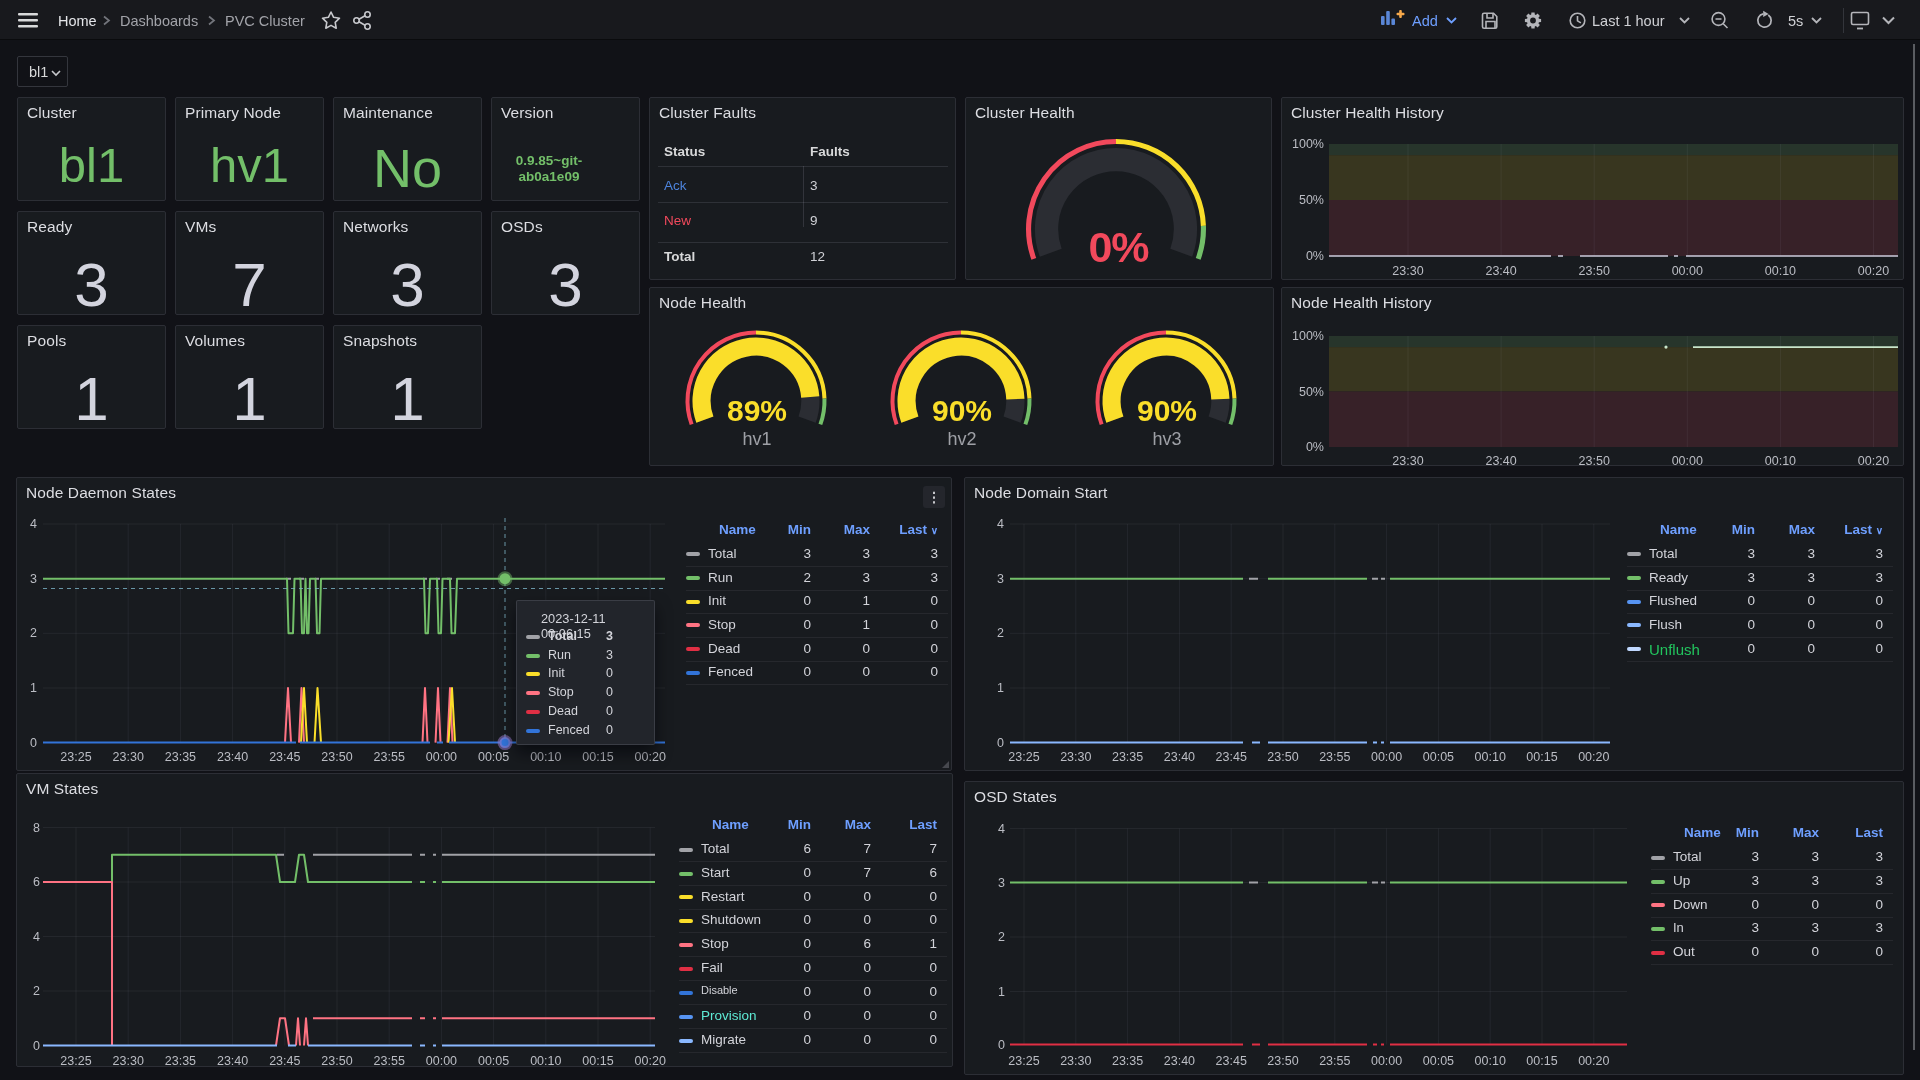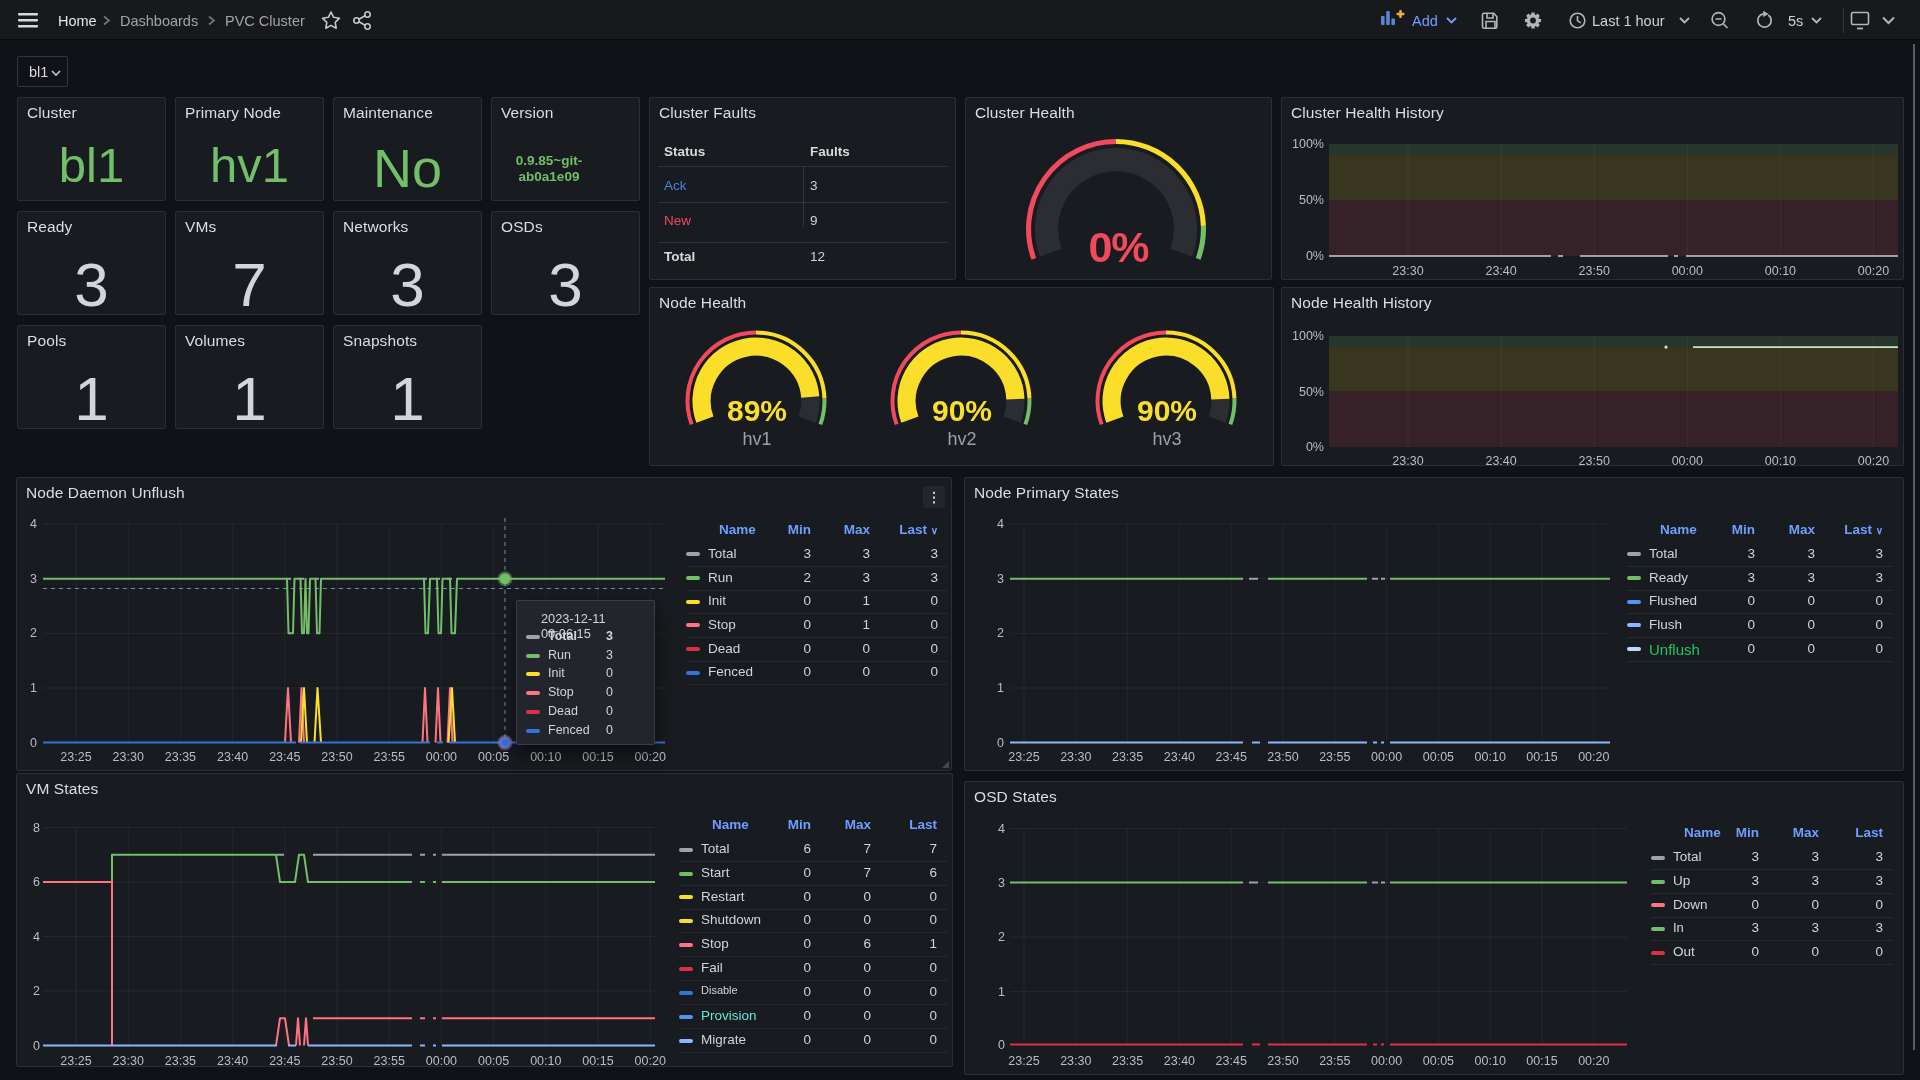--- a/index.html
+++ b/index.html
@@ -152,21 +152,21 @@
     <div style="position:absolute;left:47px;top:141px;width:120px;text-align:center;color:#9ea0a6;font-size:18px">hv1</div>
     <div style="position:absolute;left:252px;top:106px;width:120px;text-align:center;color:#fade2a;font-size:30px;font-weight:bold">90%</div>
     <div style="position:absolute;left:252px;top:141px;width:120px;text-align:center;color:#9ea0a6;font-size:18px">hv2</div>
     <div style="position:absolute;left:457px;top:106px;width:120px;text-align:center;color:#fade2a;font-size:30px;font-weight:bold">90%</div>
     <div style="position:absolute;left:457px;top:141px;width:120px;text-align:center;color:#9ea0a6;font-size:18px">hv3</div>
   </div>
 <div class="panel" style="left:1281px;top:287px;width:623px;height:179px">
     <div class="ptitle ">Node Health History</div>
   </div>
 <div class="panel" style="left:16px;top:477px;width:936px;height:294px">
-    <div class="ptitle ">Node Daemon Unflush</div>
+    <div class="ptitle ">Node Daemon States</div>
     <div style="position:absolute;left:702px;top:43.5px;font-size:13.5px;color:#6e9fff;font-weight:bold">Name</div>
     <div style="position:absolute;left:674px;top:43.5px;width:120px;text-align:right;font-size:13.5px;color:#6e9fff;font-weight:bold">Min</div>
     <div style="position:absolute;left:733px;top:43.5px;width:120px;text-align:right;font-size:13.5px;color:#6e9fff;font-weight:bold">Max</div>
     <div style="position:absolute;left:801px;top:43.5px;width:120px;text-align:right;font-size:13.5px;color:#6e9fff;font-weight:bold">Last <span style="font-size:10px">∨</span></div>
     <div style="position:absolute;left:669px;top:74px;width:14px;height:4px;border-radius:2px;background:#a1a2a7"></div>
     <div style="position:absolute;left:691px;top:67.5px;font-size:13.5px;color:#d3d4da;font-weight:normal">Total</div>
     <div style="position:absolute;left:674px;top:67.5px;width:120px;text-align:right;font-size:13.5px;color:#d3d4da;font-weight:normal">3</div>
     <div style="position:absolute;left:733px;top:67.5px;width:120px;text-align:right;font-size:13.5px;color:#d3d4da;font-weight:normal">3</div>
     <div style="position:absolute;left:801px;top:67.5px;width:120px;text-align:right;font-size:13.5px;color:#d3d4da;font-weight:normal">3</div>
     <div style="position:absolute;left:669px;top:87.5px;width:262px;height:1px;background:rgba(204,204,220,0.08)"></div>
@@ -197,21 +197,21 @@
     <div style="position:absolute;left:669px;top:192.5px;width:14px;height:4px;border-radius:2px;background:#3274d9"></div>
     <div style="position:absolute;left:691px;top:186.0px;font-size:13.5px;color:#d3d4da;font-weight:normal">Fenced</div>
     <div style="position:absolute;left:674px;top:186.0px;width:120px;text-align:right;font-size:13.5px;color:#d3d4da;font-weight:normal">0</div>
     <div style="position:absolute;left:733px;top:186.0px;width:120px;text-align:right;font-size:13.5px;color:#d3d4da;font-weight:normal">0</div>
     <div style="position:absolute;left:801px;top:186.0px;width:120px;text-align:right;font-size:13.5px;color:#d3d4da;font-weight:normal">0</div>
     <div style="position:absolute;left:669px;top:206.0px;width:262px;height:1px;background:rgba(204,204,220,0.08)"></div>
     <div style="position:absolute;right:6px;top:8px;width:22px;height:22px;border-radius:3px;background:#24262c;color:#c7c8cc;font-size:14px;text-align:center;line-height:22px;font-weight:bold">⋮</div>
     <div style="position:absolute;right:2px;bottom:2px;width:0;height:0;border-left:7px solid transparent;border-bottom:7px solid #46484e"></div>
   </div>
 <div class="panel" style="left:964px;top:477px;width:940px;height:294px">
-    <div class="ptitle ">Node Primary States</div>
+    <div class="ptitle ">Node Domain Start</div>
     <div style="position:absolute;left:695px;top:43.5px;font-size:13.5px;color:#6e9fff;font-weight:bold">Name</div>
     <div style="position:absolute;left:670px;top:43.5px;width:120px;text-align:right;font-size:13.5px;color:#6e9fff;font-weight:bold">Min</div>
     <div style="position:absolute;left:730px;top:43.5px;width:120px;text-align:right;font-size:13.5px;color:#6e9fff;font-weight:bold">Max</div>
     <div style="position:absolute;left:798px;top:43.5px;width:120px;text-align:right;font-size:13.5px;color:#6e9fff;font-weight:bold">Last <span style="font-size:10px">∨</span></div>
     <div style="position:absolute;left:662px;top:74px;width:14px;height:4px;border-radius:2px;background:#a1a2a7"></div>
     <div style="position:absolute;left:684px;top:67.5px;font-size:13.5px;color:#d3d4da;font-weight:normal">Total</div>
     <div style="position:absolute;left:670px;top:67.5px;width:120px;text-align:right;font-size:13.5px;color:#d3d4da;font-weight:normal">3</div>
     <div style="position:absolute;left:730px;top:67.5px;width:120px;text-align:right;font-size:13.5px;color:#d3d4da;font-weight:normal">3</div>
     <div style="position:absolute;left:798px;top:67.5px;width:120px;text-align:right;font-size:13.5px;color:#d3d4da;font-weight:normal">3</div>
     <div style="position:absolute;left:662px;top:87.5px;width:266px;height:1px;background:rgba(204,204,220,0.08)"></div>

